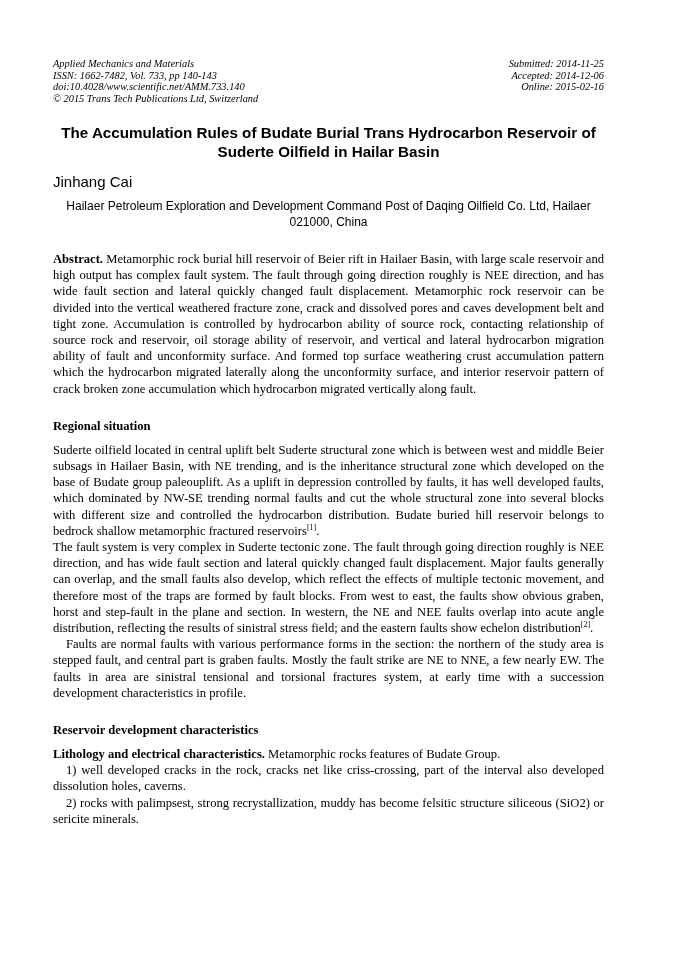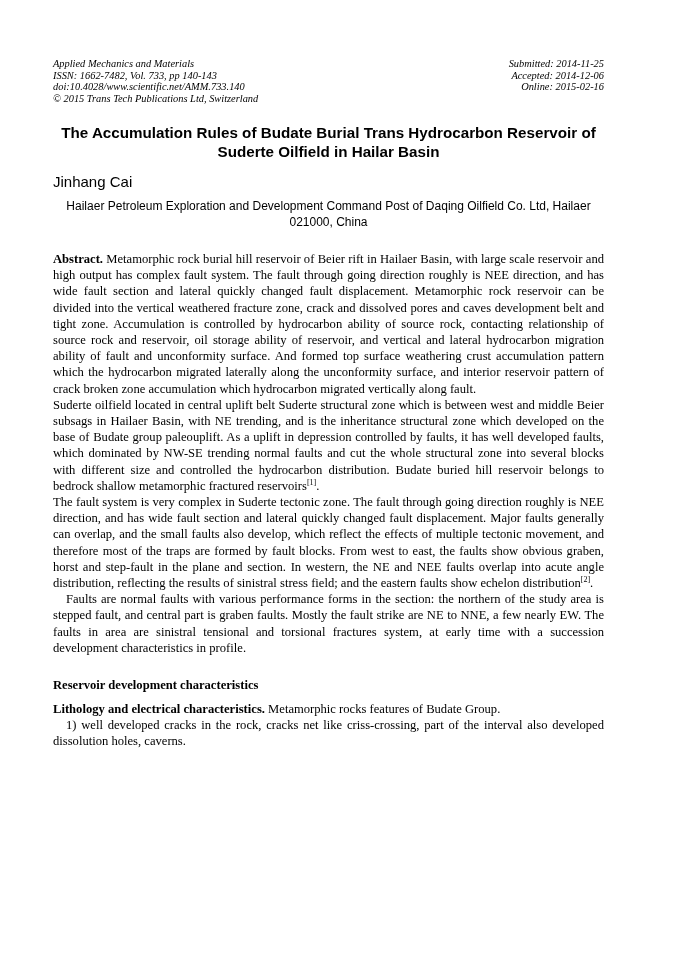--- a/index.html
+++ b/index.html
@@ -40,22 +40,24 @@
     </div>
   </div>
 
   <div class="title">The Accumulation Rules of Budate Burial Trans Hydrocarbon Reservoir of Suderte Oilfield in Hailar Basin</div>
   <div class="author">Jinhang Cai</div>
   <div class="affil">Hailaer Petroleum Exploration and Development Command Post of Daqing Oilfield Co. Ltd, Hailaer 021000, China</div>
 
 
   <p class="body-text abstract"><b>Abstract.</b><span> Metamorphic rock burial hill reservoir of Beier rift in Hailaer Basin, with large scale reservoir and high output has complex fault system. The fault through going direction roughly is NEE direction, and has wide fault section and lateral quickly changed fault displacement. Metamorphic rock reservoir can be divided into the vertical weathered fracture zone, crack and dissolved pores and caves development belt and tight zone. Accumulation is controlled by hydrocarbon ability of source rock, contacting relationship of source rock and reservoir, oil storage ability of reservoir, and vertical and lateral hydrocarbon migration ability of fault and unconformity surface. And formed top surface weathering crust accumulation pattern which the hydrocarbon migrated laterally along the unconformity surface, and interior reservoir pattern of crack broken zone accumulation which hydrocarbon migrated vertically along fault.</span></p>
 
+  <div class="section-h">Regional situation</div>
   <p class="body-text"><span>Suderte oilfield located in central uplift belt Suderte structural zone which is between west and middle Beier subsags in Hailaer Basin, with NE trending, and is the inheritance structural zone which developed on the base of Budate group paleouplift. As a uplift in depression controlled by faults, it has well developed faults, which dominated by NW-SE trending normal faults and cut the whole structural zone into several blocks with different size and controlled the hydrocarbon distribution. Budate buried hill reservoir belongs to bedrock shallow metamorphic fractured reservoirs</span><sup>[1]</sup><span>.</span></p>
 
   <p class="body-text"><span>The fault system is very complex in Suderte tectonic zone. The fault through going direction roughly is NEE direction, and has wide fault section and lateral quickly changed fault displacement. Major faults generally can overlap, and the small faults also develop, which reflect the effects of multiple tectonic movement, and therefore most of the traps are formed by fault blocks. From west to east, the faults show obvious graben, horst and step-fault in the plane and section. In western, the NE and NEE faults overlap into acute angle distribution, reflecting the results of sinistral stress field; and the eastern faults show echelon distribution</span><sup>[2]</sup><span>.</span></p>
   <p class="body-text indent">Faults are normal faults with various performance forms in the section: the northern of the study area is stepped fault, and central part is graben faults. Mostly the fault strike are NE to NNE, a few nearly EW. The faults in area are sinistral tensional and torsional fractures system, at early time with a succession development characteristics in profile.</p>
 
   <div class="section-h">Reservoir development characteristics</div>
   <p class="body-text"><b>Lithology and electrical characteristics.</b><span> Metamorphic rocks features of Budate Group.</span></p>
   <p class="body-text indent">1) well developed cracks in the rock, cracks net like criss-crossing, part of the interval also developed dissolution holes, caverns.</p>
+  <p class="body-text indent">2) rocks with palimpsest, strong recrystallization, muddy has become felsitic structure siliceous (SiO2) or sericite minerals.</p>
 
 </div>
 
 </body></html>

